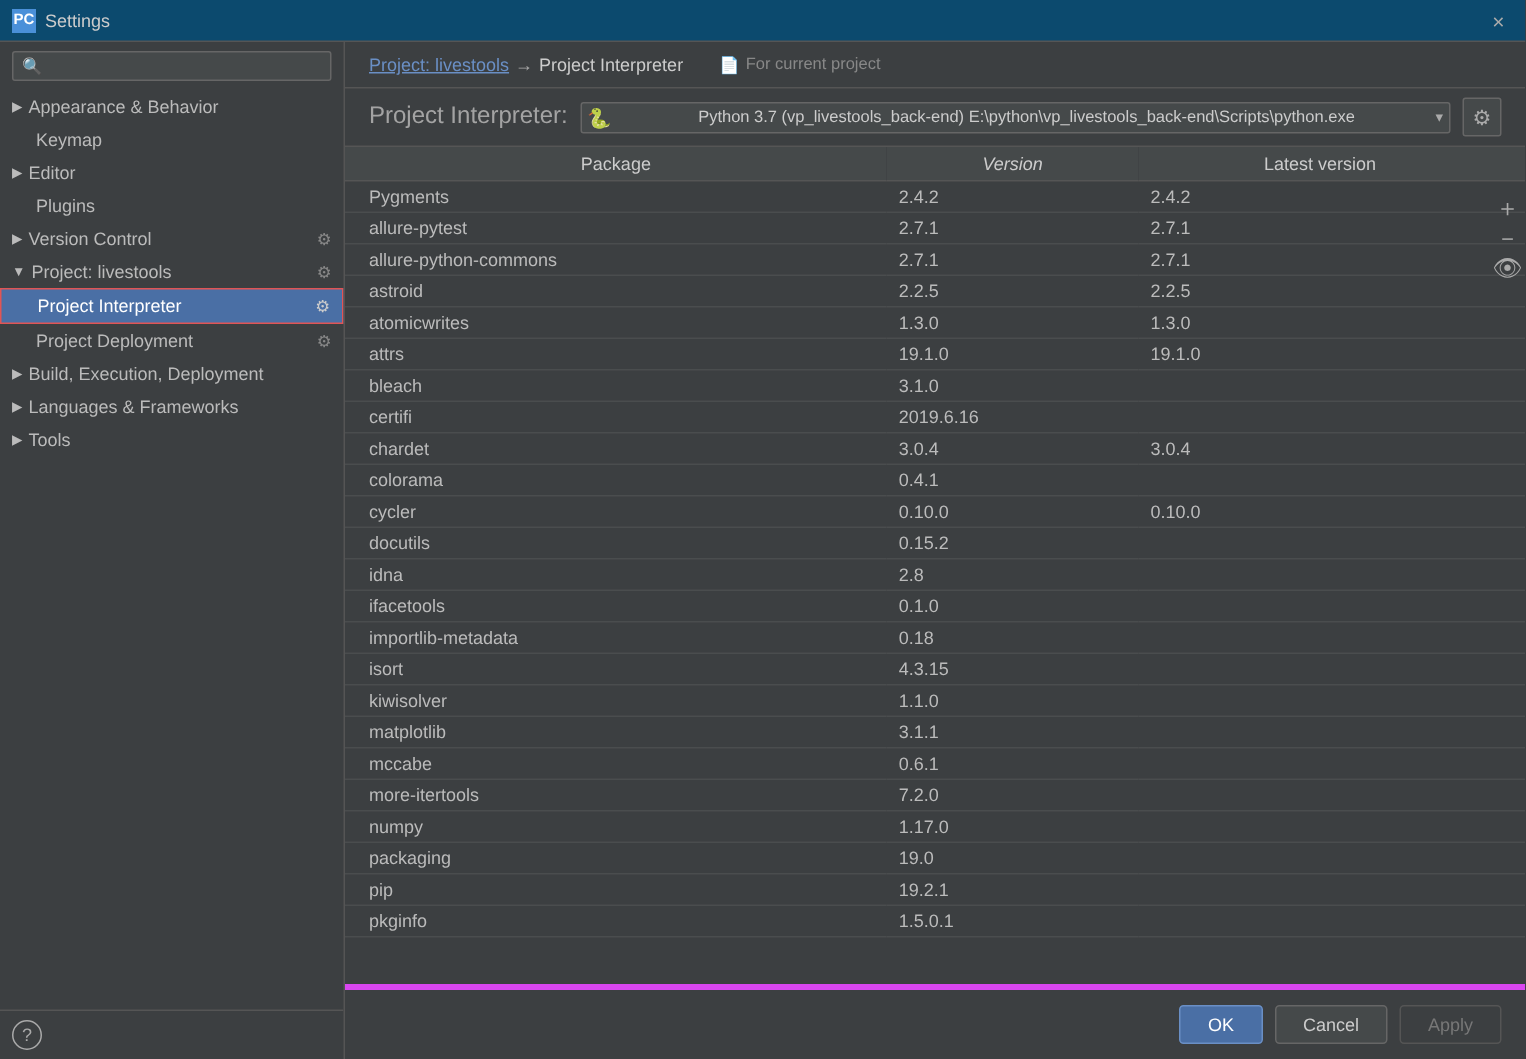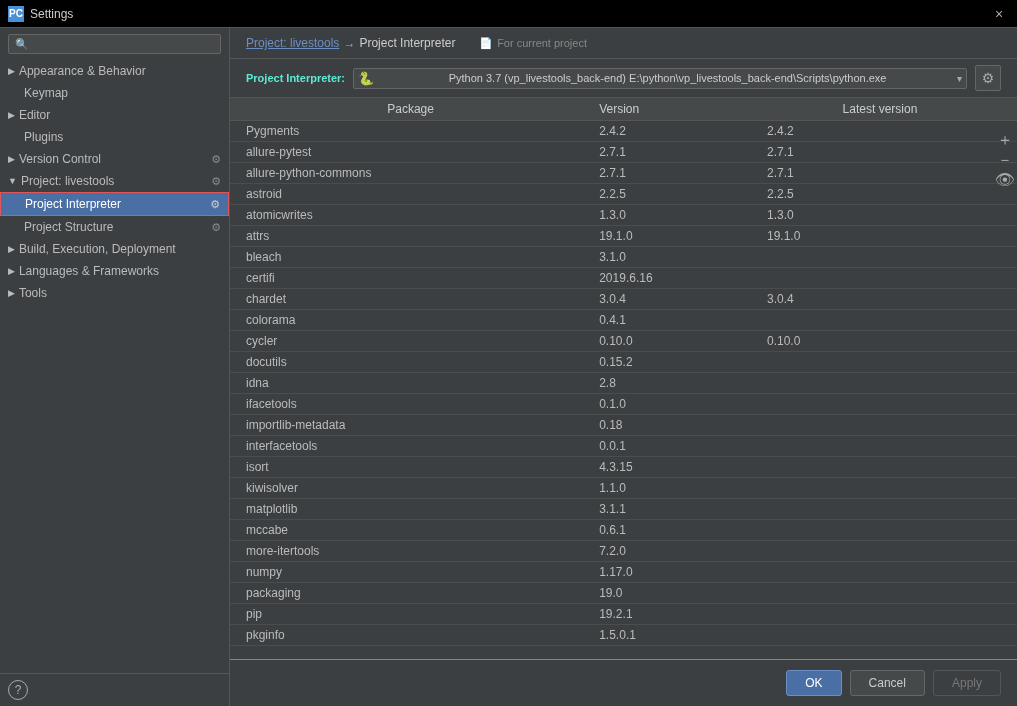--- a/index.html
+++ b/index.html
@@ -8,21 +8,21 @@
       font-size: 12px;
       background: #3c3f41;
       color: #bbb;
       width: 1017px;
       height: 706px;
       overflow: hidden;
       display: flex;
       flex-direction: column;
     }
     .title-bar {
-      background: #000000;
+      background: #0c4a6e;
       border-bottom: 1px solid #555;
       display: flex;
       align-items: center;
       justify-content: space-between;
       padding: 4px 8px;
       height: 28px;
       flex-shrink: 0;
     }
     .title-bar-left {
       display: flex;
@@ -154,21 +154,21 @@
       gap: 4px;
     }
     .interpreter-row {
       display: flex;
       align-items: center;
       padding: 6px 16px;
       gap: 8px;
       border-bottom: 1px solid #555;
       flex-shrink: 0;
     }
-    .interpreter-label { color: #5eead4; font-size: 11px; white-space: nowrap; font-weight: bold; }
+    .interpreter-label { color: #a3a3a3; font-size: 16px; white-space: nowrap; }
     .interpreter-select {
       flex: 1;
       background: #45494a;
       border: 1px solid #666;
       color: #ccc;
       font-size: 11px;
       padding: 2px 4px;
       display: flex;
       align-items: center;
       justify-content: space-between;
@@ -235,21 +235,21 @@
       align-items: center;
       justify-content: center;
       font-size: 16px;
       line-height: 1;
     }
     .footer-buttons {
       display: flex;
       justify-content: flex-end;
       gap: 8px;
       padding: 10px 16px;
-      border-top: 1px solid #d946ef;
+      border-top: 4px solid #d946ef;
       flex-shrink: 0;
     }
     .btn {
       padding: 5px 18px;
       font-size: 12px;
       border-radius: 3px;
       border: none;
       cursor: pointer;
     }
     .btn-primary {
@@ -313,21 +313,21 @@
     <div class="sidebar-item group">
       <span class="arrow">▼</span>
       <span>Project: livestools</span>
       <span class="gear-icon">⚙</span>
     </div>
     <div class="sidebar-item sub active" style="border:1px solid #e05555; background:#4a6fa5; color:white;">
       <span>Project Interpreter</span>
       <span class="gear-icon" style="color:#ccc;">⚙</span>
     </div>
     <div class="sidebar-item sub">
-      <span>Project Structure</span>
+      <span>Project Deployment</span>
       <span class="gear-icon">⚙</span>
     </div>
     <div class="sidebar-item group">
       <span class="arrow">▶</span>
       <span>Build, Execution, Deployment</span>
     </div>
     <div class="sidebar-item group">
       <span class="arrow">▶</span>
       <span>Languages &amp; Frameworks</span>
     </div>
@@ -364,21 +364,21 @@
         <span class="drop-arrow">▾</span>
       </div>
       <div class="gear-btn">⚙</div>
     </div>
 
     <div class="table-container" style="position:relative;">
       <table class="pkg-table">
         <thead>
           <tr>
             <th style="text-align:center;">Package</th>
-            <th style="">Version</th>
+            <th style="text-align:center;font-style:italic;">Version</th>
             <th style="text-align:center; padding-right:24px;">Latest version</th>
           </tr>
         </thead>
         <tbody id="packages-tbody">
         <tr>
     <td style="padding-left:16px;">Pygments</td>
     <td>2.4.2</td>
     <td style="padding-right:24px;">2.4.2</td>
   </tr>
             <tr>
@@ -445,25 +445,20 @@
     <td style="padding-left:16px;">ifacetools</td>
     <td>0.1.0</td>
     <td style="padding-right:24px;"></td>
   </tr>
             <tr>
     <td style="padding-left:16px;">importlib-metadata</td>
     <td>0.18</td>
     <td style="padding-right:24px;"></td>
   </tr>
             <tr>
-    <td style="padding-left:16px;">interfacetools</td>
-    <td>0.0.1</td>
-    <td style="padding-right:24px;"></td>
-  </tr>
-            <tr>
     <td style="padding-left:16px;">isort</td>
     <td>4.3.15</td>
     <td style="padding-right:24px;"></td>
   </tr>
             <tr>
     <td style="padding-left:16px;">kiwisolver</td>
     <td>1.1.0</td>
     <td style="padding-right:24px;"></td>
   </tr>
             <tr>

